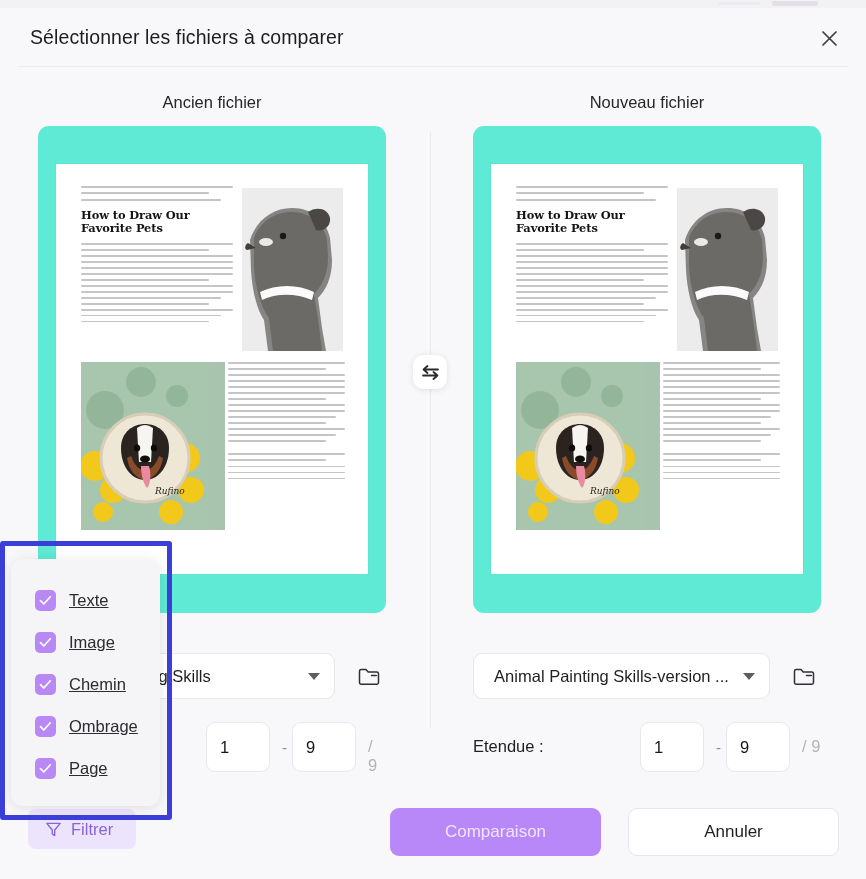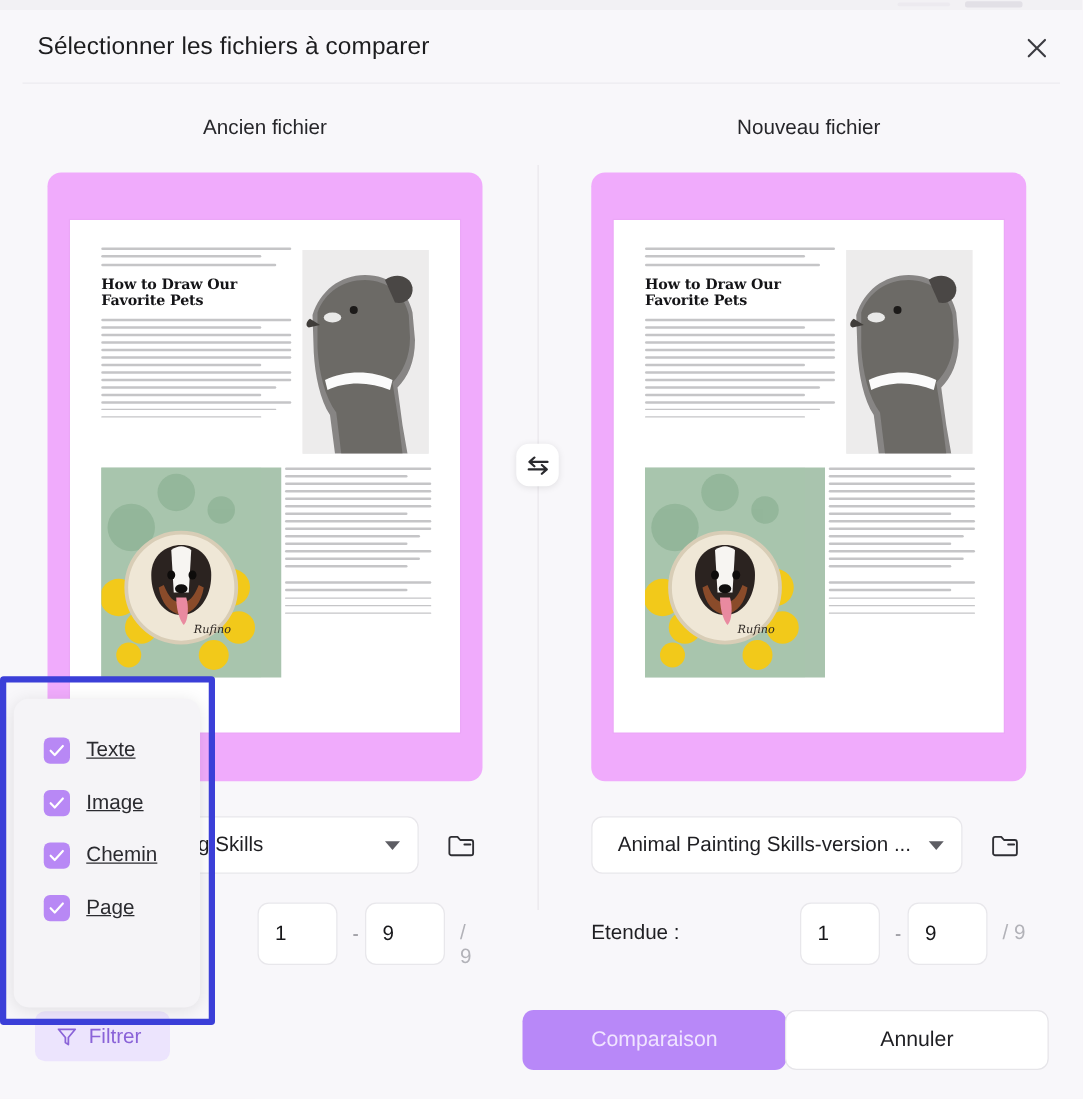--- a/index.html
+++ b/index.html
@@ -74,23 +74,23 @@
     position: absolute; left: 413px; top: 347px;
     width: 34px; height: 34px; border-radius: 10px;
     background: #ffffff;
     box-shadow: 0 1px 6px rgba(0,0,0,.10);
     display: flex; align-items: center; justify-content: center;
     cursor: pointer; z-index: 5;
   }
 
   
   .preview {
-    position: absolute; top: 130px;
+    position: absolute; top: 118px;
     width: 348px; height: 487px;
-    background: #f0abfc; border-radius: 11px;
+    background: #5eead4; border-radius: 11px;
     overflow: hidden;
   }
   .preview.left  { left: 38px; }
   .preview.right { left: 473px; }
 
   .page {
     position: absolute; left: 18px; top: 38px;
     width: 312px; height: 410px;
     background: #ffffff;
     box-shadow: 0 0 0 1px rgba(0,0,0,.02);
@@ -234,21 +234,21 @@
   .focus-ring {
     position: absolute; left: 0; top: 533px;
     width: 172px; height: 279px;
     border: 5px solid #3b3fd8;
     border-radius: 3px;
     z-index: 25; pointer-events: none;
   }
 
   
   .primary-btn {
-    position: absolute; left: 418px; top: 800px;
+    position: absolute; left: 390px; top: 800px;
     width: 211px; height: 48px;
     background: #b888f8; border: none; border-radius: 9px;
     color: #f0e4ff; font-size: 17px;
     font-family: "Liberation Sans", sans-serif;
     cursor: pointer;
   }
   .secondary-btn {
     position: absolute; left: 628px; top: 800px;
     width: 211px; height: 48px;
     background: #ffffff; border: 1px solid #e6e5e9; border-radius: 9px;
@@ -568,20 +568,28 @@
             </svg>
         </span>
         <span class="fitem-label">Chemin</span>
       </div>
       <div class="fitem">
         <span class="cbox">
           <svg width="13" height="11" viewBox="0 0 13 11">
               <path d="M1.5 5.6 L4.8 9 L11.3 1.8" stroke="#ffffff" stroke-width="1.7" fill="none" stroke-linecap="round" stroke-linejoin="round"></path>
             </svg>
         </span>
+        <span class="fitem-label">Ombrage</span>
+      </div>
+      <div class="fitem">
+        <span class="cbox">
+          <svg width="13" height="11" viewBox="0 0 13 11">
+              <path d="M1.5 5.6 L4.8 9 L11.3 1.8" stroke="#ffffff" stroke-width="1.7" fill="none" stroke-linecap="round" stroke-linejoin="round"></path>
+            </svg>
+        </span>
         <span class="fitem-label">Page</span>
       </div>
     </div>
 
     <div class="focus-ring"></div>
 
     <button class="primary-btn">Comparaison</button>
     <button class="secondary-btn">Annuler</button>
 
   </div>

